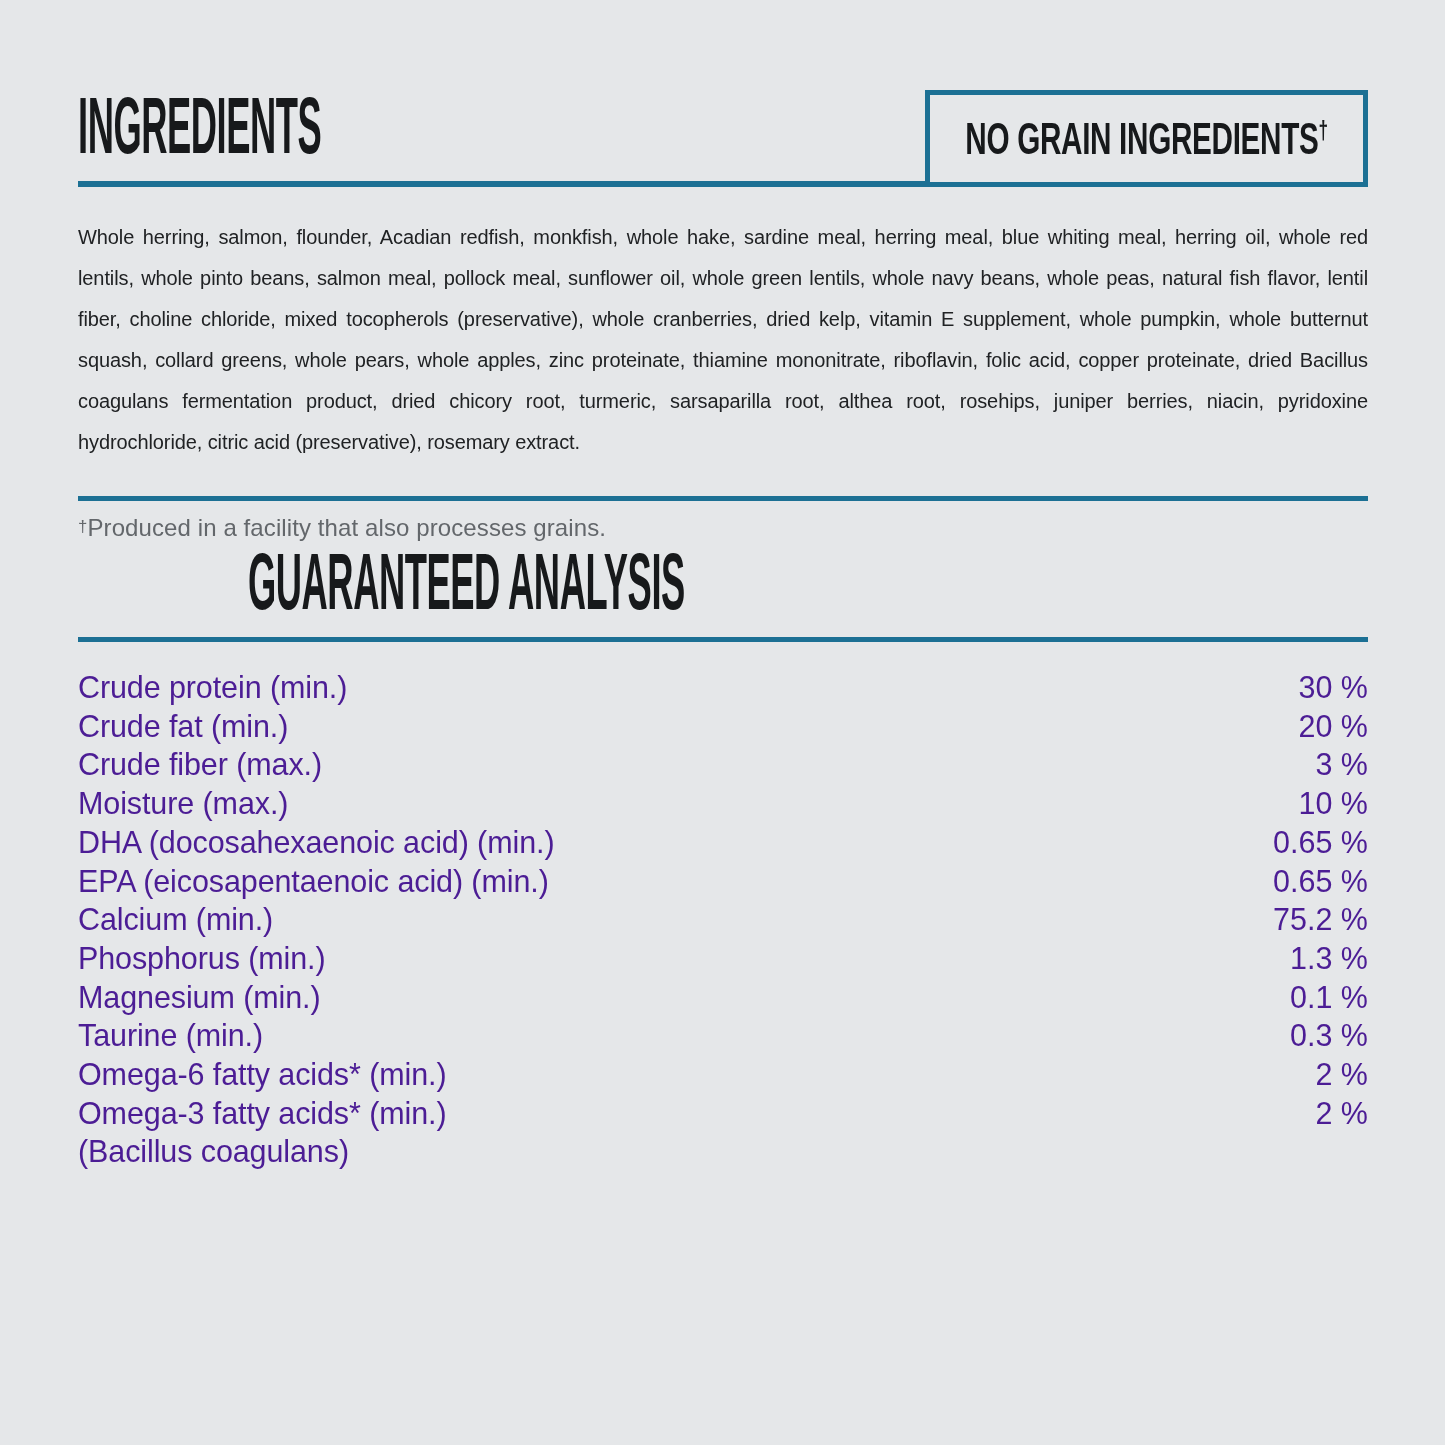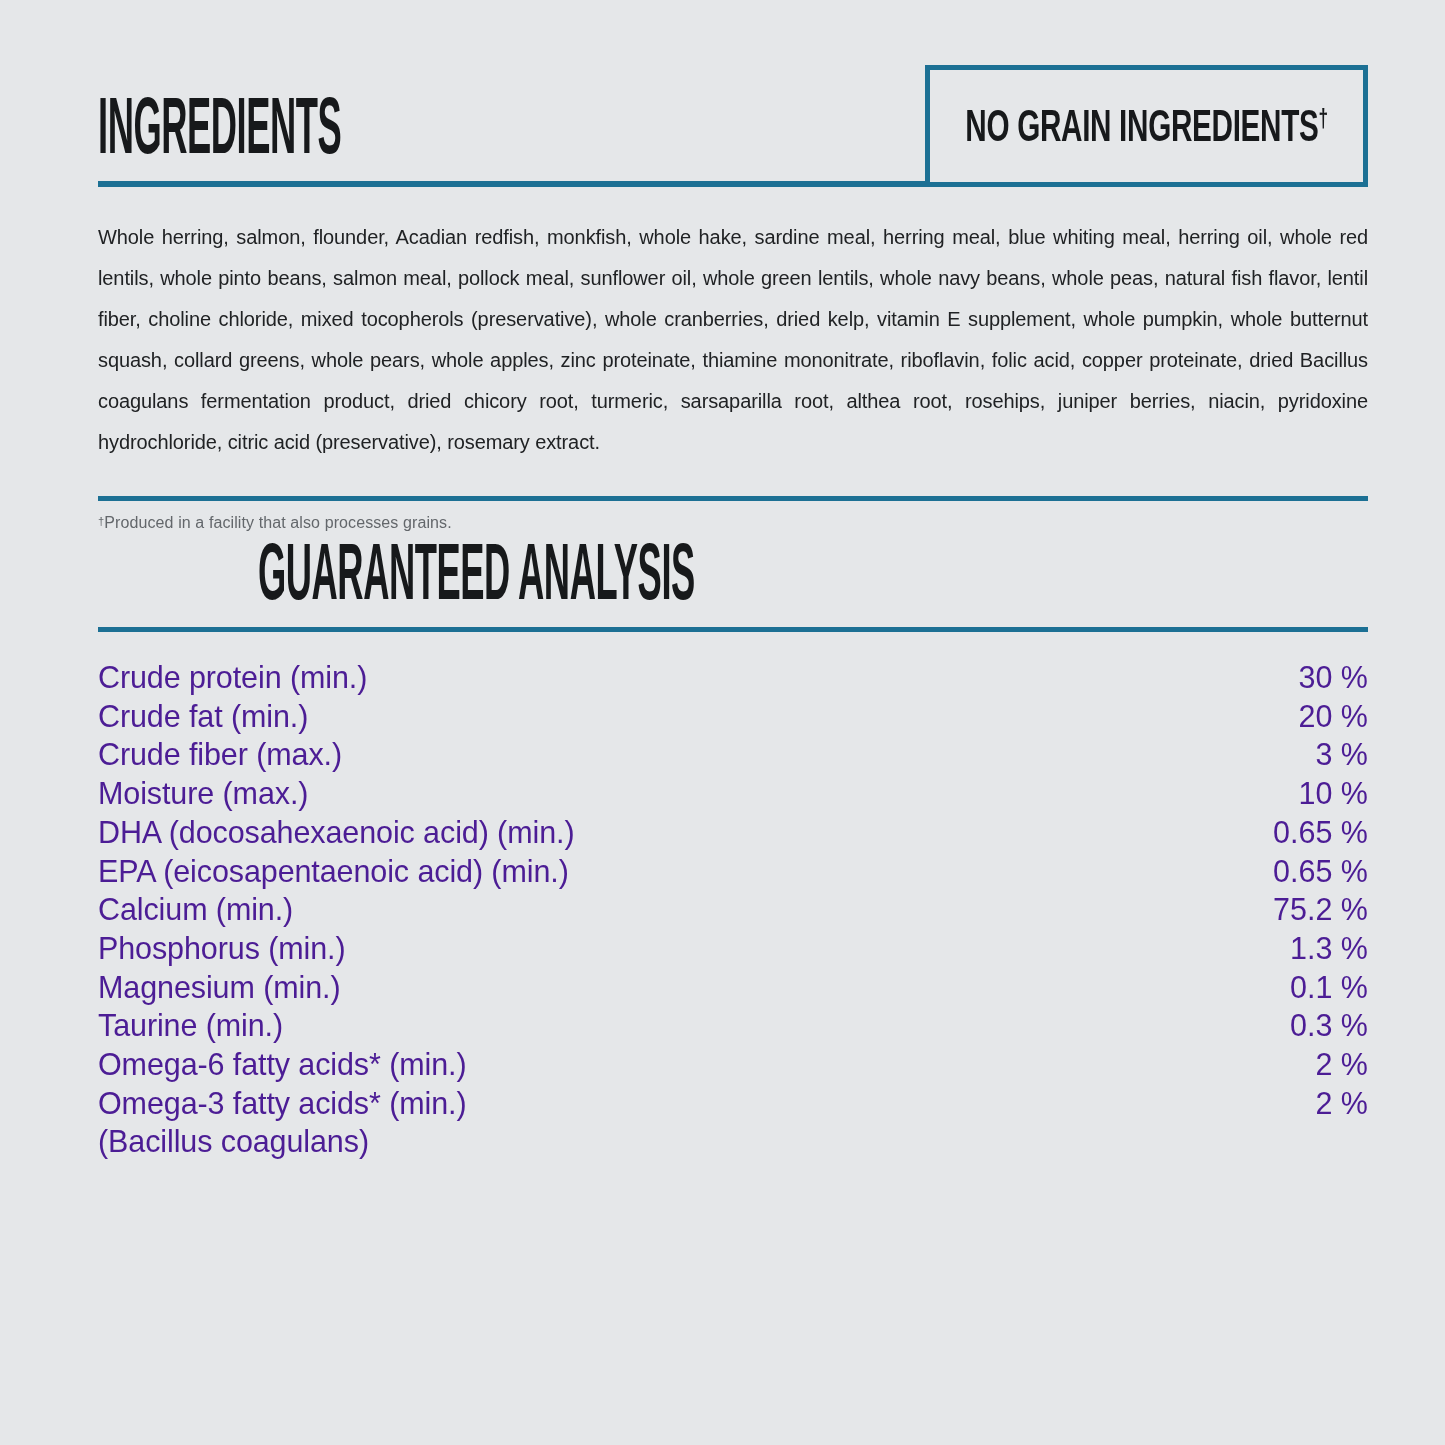--- a/index.html
+++ b/index.html
@@ -13,21 +13,21 @@
   body {
     width: 1445px;
     height: 1445px;
     font-family: "Liberation Sans", sans-serif;
     color: var(--ink);
     overflow: hidden;
   }
   .page {
     width: 1445px;
     height: 1445px;
-    padding: 0 77px 0 98px;
+    padding: 0 77px 0 78px;
     position: relative;
   }
 
   
   .headline {
     display: inline-block;
     font-weight: 700;
     font-size: 79px;
     line-height: 1;
     letter-spacing: -1px;
@@ -42,21 +42,21 @@
     padding-top: 86px;
     border-bottom: 6px solid var(--accent);
   }
   .ing-header .headline { margin-bottom: 16px; }
 
   .badge-box {
     position: absolute;
     right: 0;
     bottom: -6px;
     width: 443px;
-    height: 122px;
+    height: 97px;
     border: 5px solid var(--accent);
     background: var(--bg);
     display: flex;
     align-items: center;
     justify-content: center;
   }
   .badge-text {
     display: inline-block;
     font-weight: 600;
     font-size: 45px;
@@ -82,21 +82,21 @@
   }
 
   .mid-rule {
     margin-top: 33px;
     height: 5px;
     background: var(--accent);
   }
 
   .footnote {
     margin-top: 13px;
-    font-size: 16px;
+    font-size: 24px;
     color: var(--muted);
     letter-spacing: 0.1px;
   }
   .footnote .sup-dagger { top: -0.25em; font-size: 70%; }
 
   .ga-header {
     border-bottom: 5px solid var(--accent);
     text-align: center;
   }
   .ga-header .headline { margin-bottom: 16px; }

